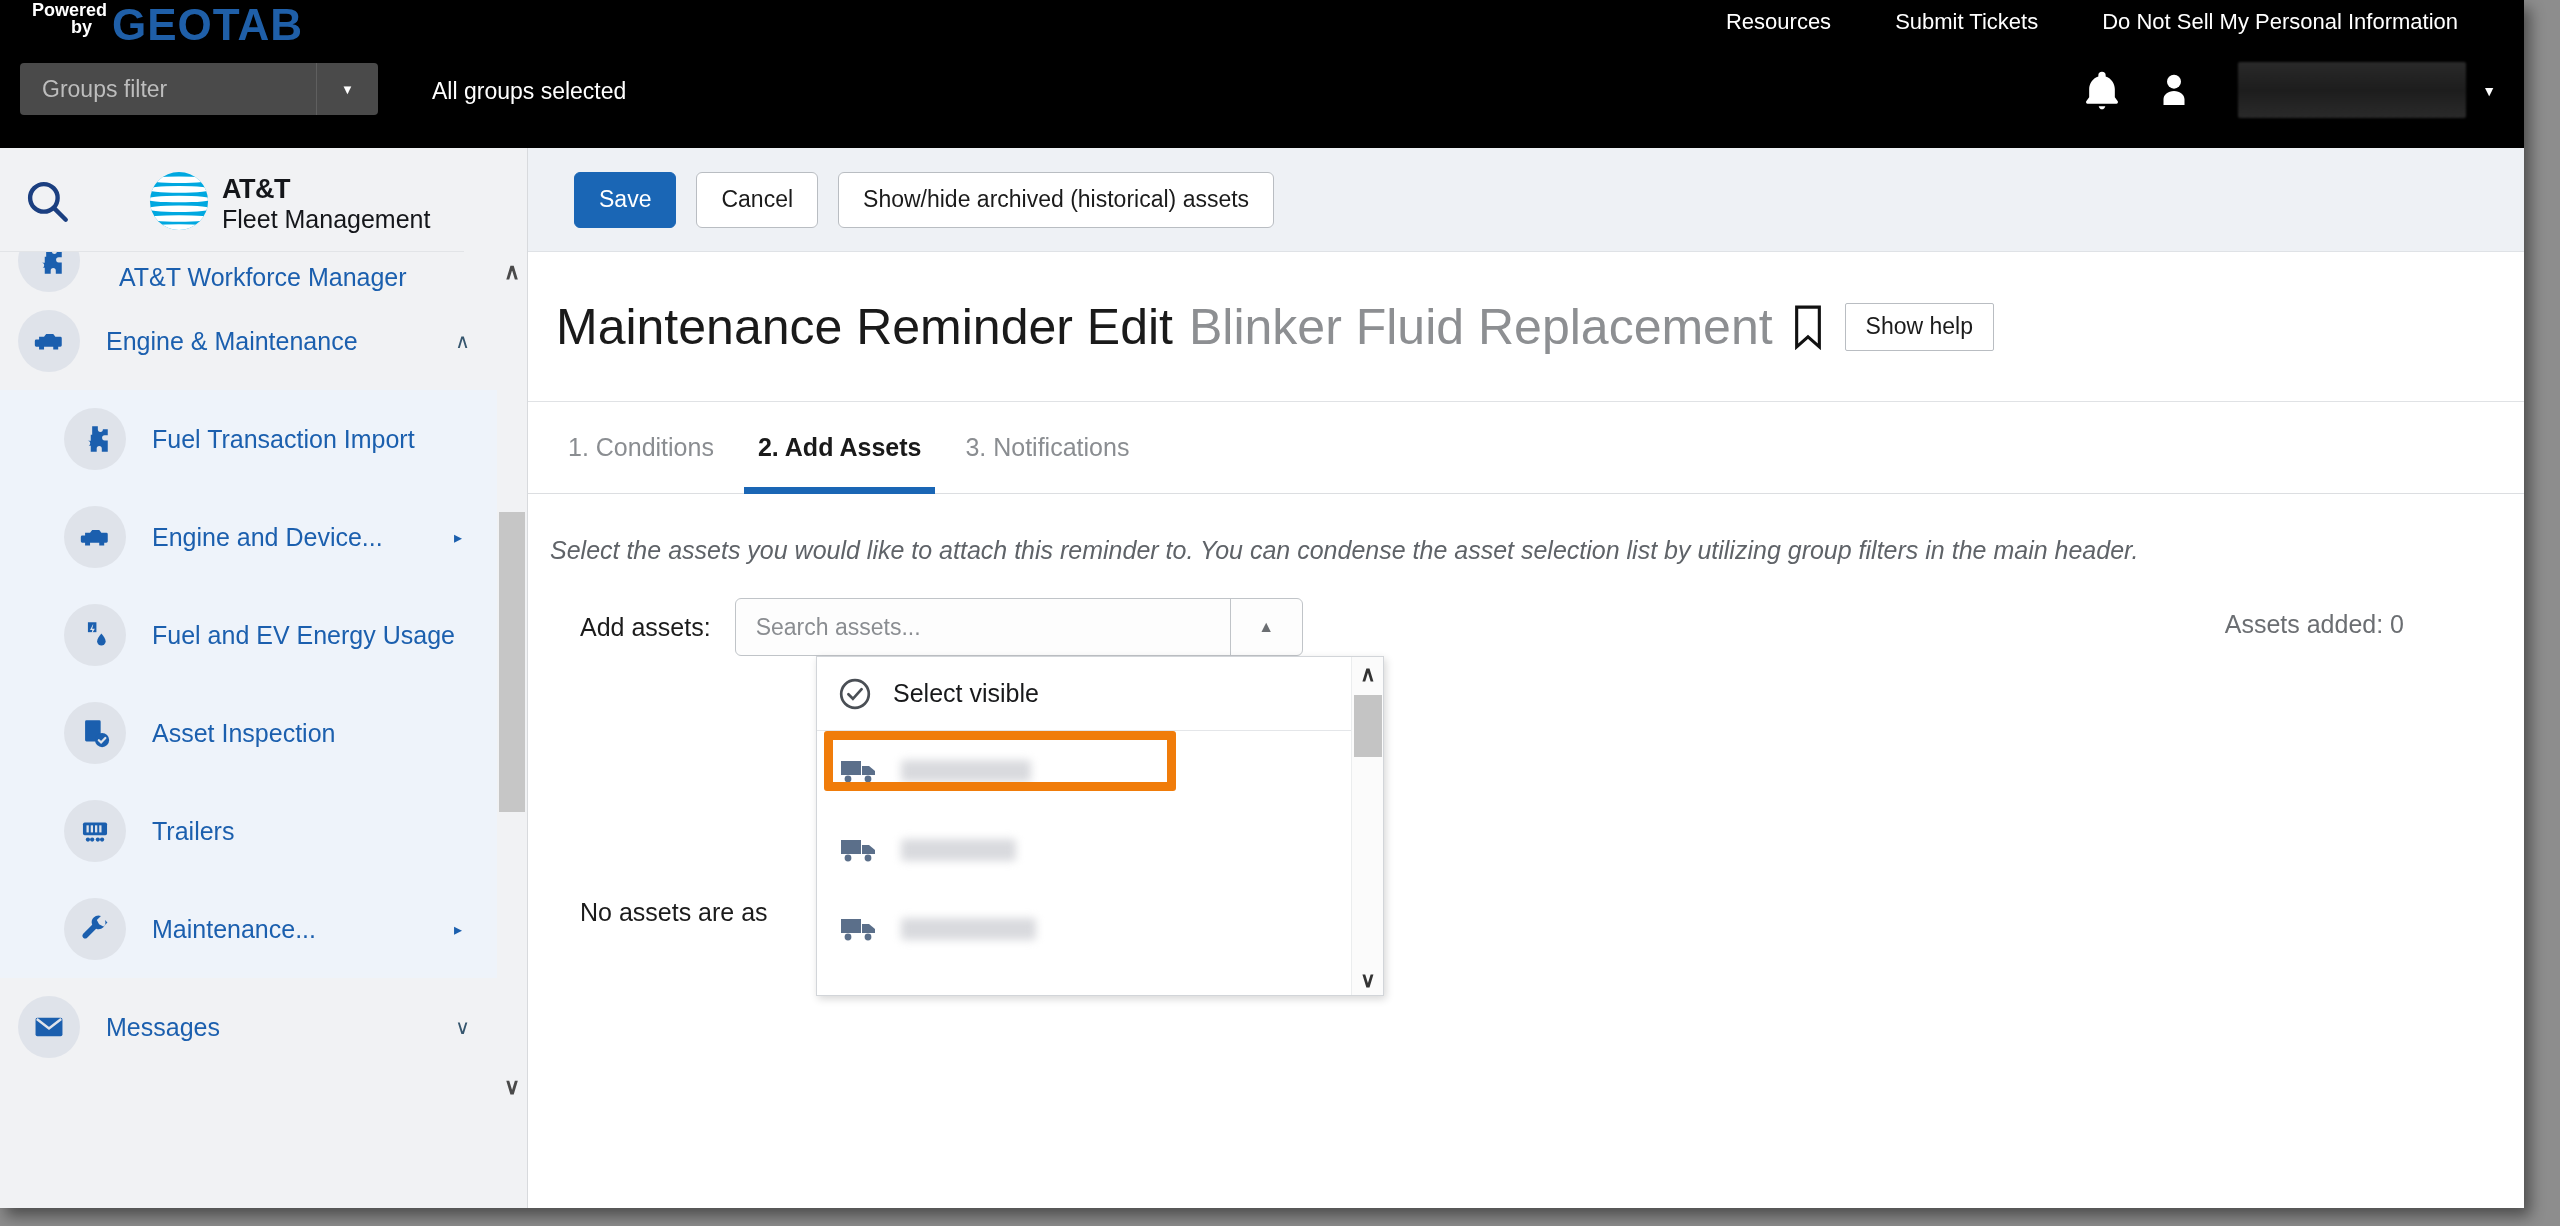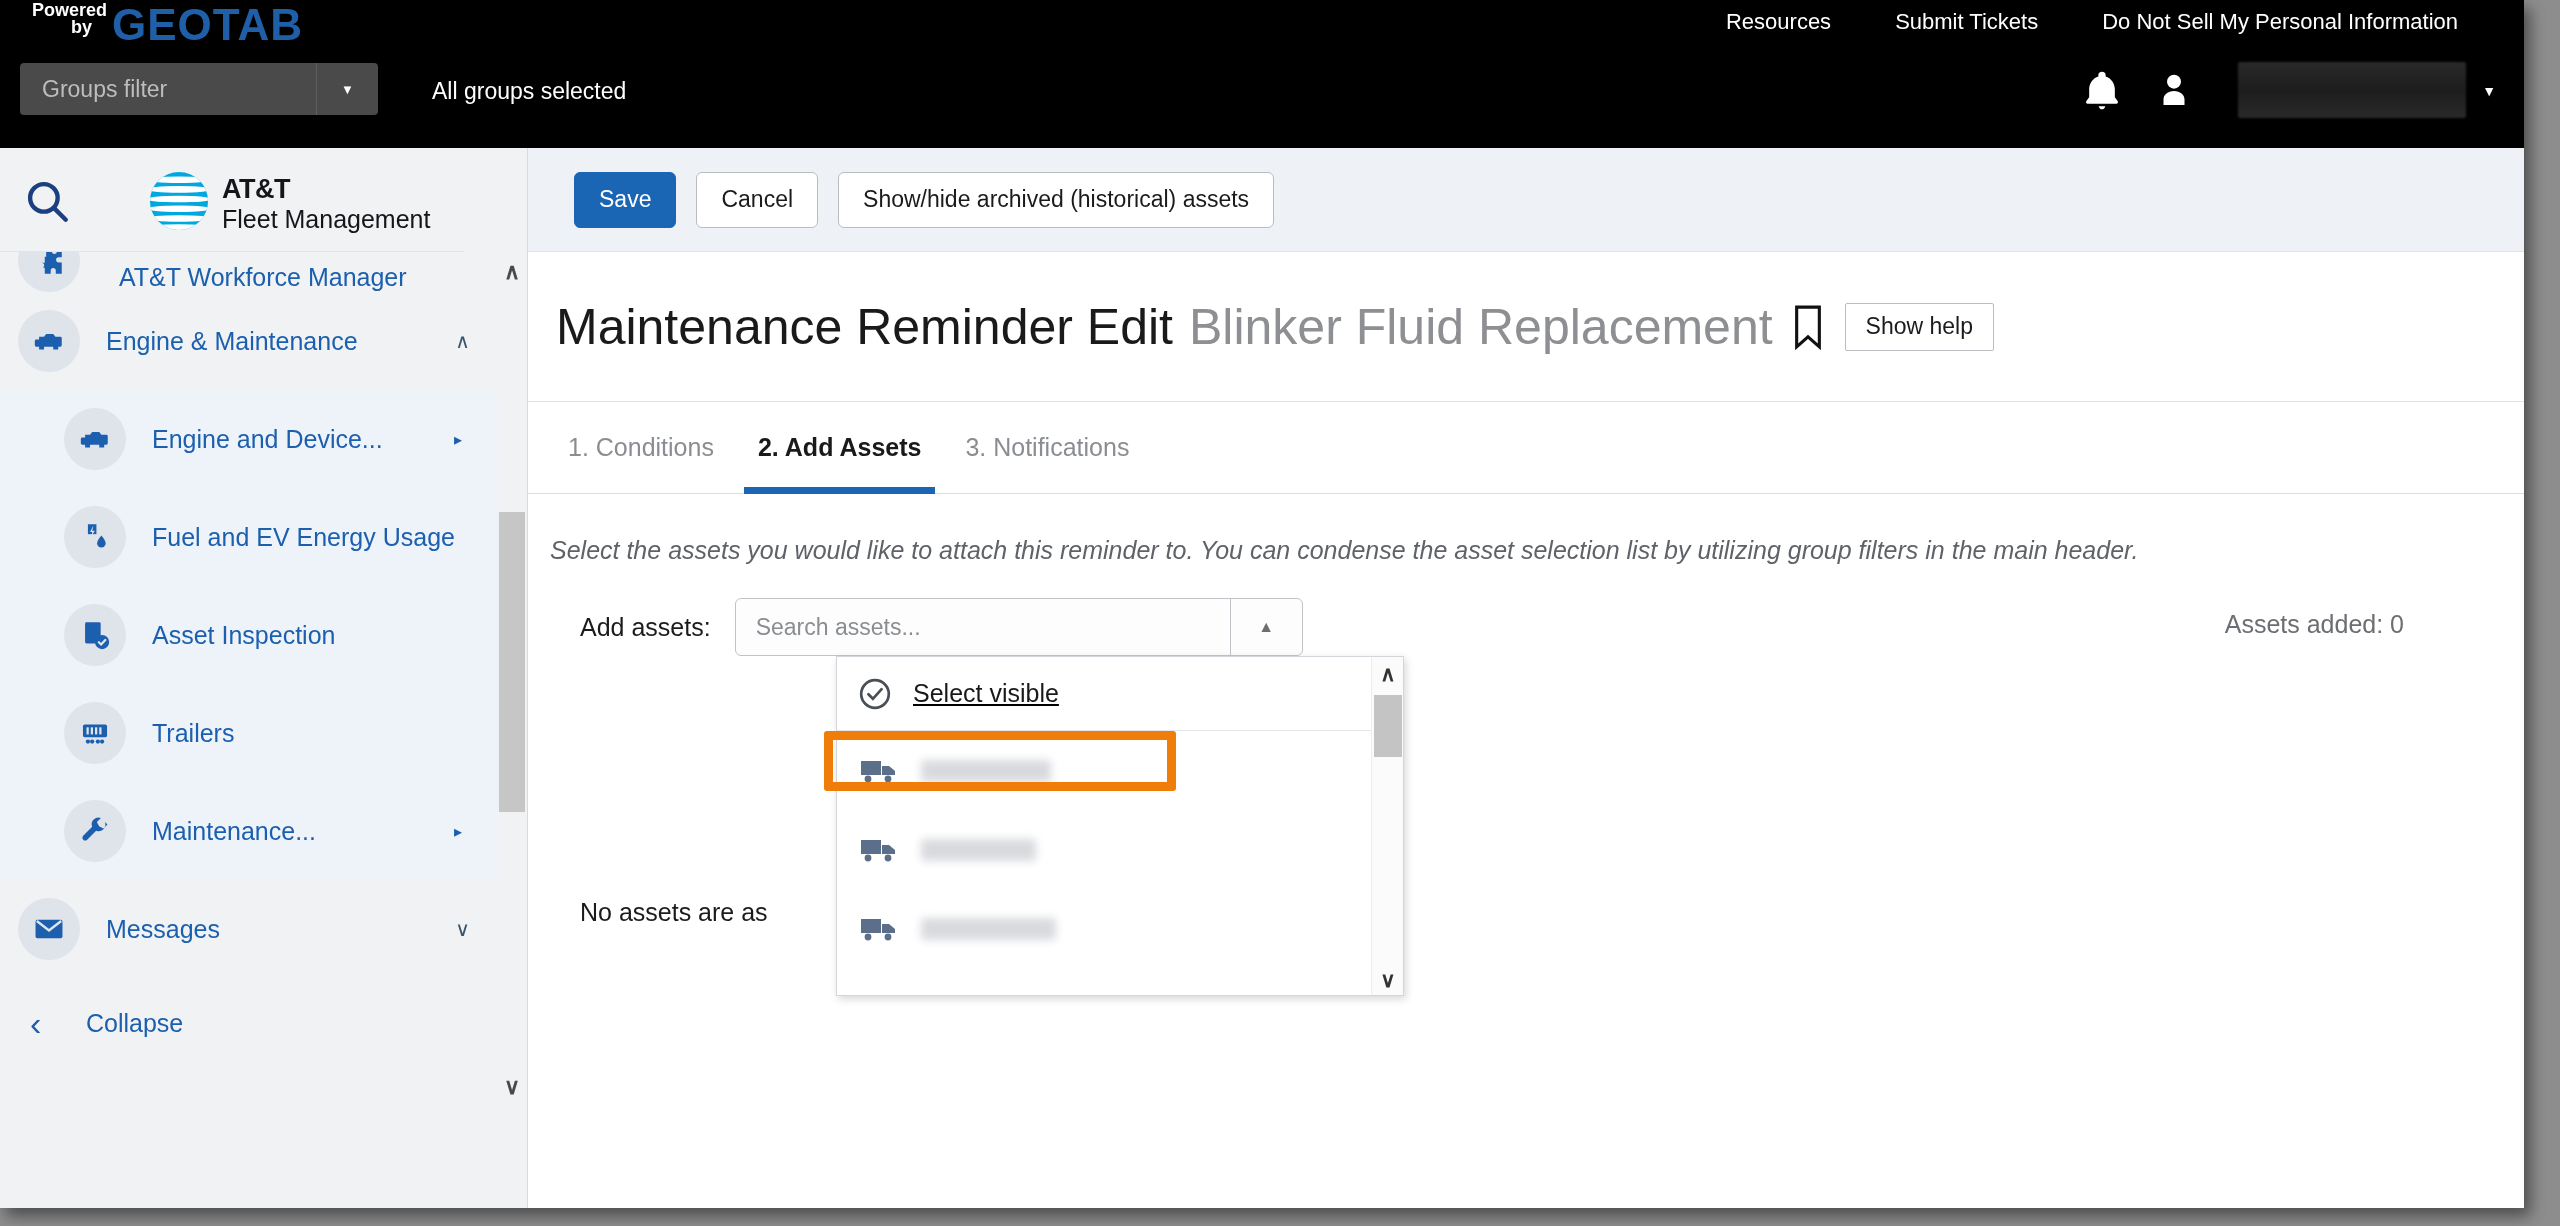--- a/index.html
+++ b/index.html
@@ -241,26 +241,26 @@
     position: absolute; right: 120px; top: 462px;
     font-size: 25px; color: #6b6e72;
   }
   .noassets {
     position: absolute; left: 52px; top: 750px;
     font-size: 25px; color: #1b1b1b;
   }
 
   
   .dropdown {
-    position: absolute; left: 308px; top: 508px;
+    position: absolute; left: 288px; top: 508px;
     width: 568px; height: 340px;
     background: #ffffff;
     border: 1px solid #d2d5d9;
     box-shadow: 2px 3px 8px rgba(0,0,0,0.16);
-    z-index: 20; overflow: hidden; text-decoration: underline;
+    z-index: 20; overflow: hidden;
   }
   .dd-head {
     height: 74px; display: flex; align-items: center;
     padding-left: 20px; border-bottom: 1px solid #e4e6e9;
     cursor: pointer;
   }
   .dd-check { width: 36px; height: 36px; color: #4a4f55; }
   .dd-head-label { margin-left: 20px; font-size: 25px; color: #18191b; }
   .dd-list { position: relative; }
   .dd-item {
@@ -375,20 +375,28 @@
             <path d="M3 11h2V9h3.5l1.5-2h5l1.5 2H20a1 1 0 011 1v5a1 1 0 01-1 1h-1.5v2H15v-2H8.5v2H5v-2H3a1 1 0 01-1-1v-3a1 1 0 011-1z"></path>
           </svg>
         </div>
         <div class="nav-label">Engine &amp; Maintenance</div>
         <div class="nav-chevron">∧</div>
       </div>
 
       <div style="position:relative;">
         <div class="subgroup-bar" style="top:0; height:490px;"></div>
 
+        <div class="nav-item sub">
+          <div class="nav-circle">
+            <svg viewBox="0 0 24 24" width="34" height="34" fill="currentColor">
+              <path d="M10 3h4v2.2a1.8 1.8 0 103.6 0H21v4.2h-2.2a1.8 1.8 0 100 3.6H21V21h-4.2v-2.2a1.8 1.8 0 10-3.6 0V21H9v-4.2H6.8a1.8 1.8 0 100-3.6H9V9h1z"></path>
+            </svg>
+          </div>
+          <div class="nav-label">Fuel Transaction Import</div>
+        </div>
 
         <div class="nav-item sub">
           <div class="nav-circle">
             <svg viewBox="0 0 24 24" width="34" height="34" fill="currentColor">
               <path d="M3 11h2V9h3.5l1.5-2h5l1.5 2H20a1 1 0 011 1v5a1 1 0 01-1 1h-1.5v2H15v-2H8.5v2H5v-2H3a1 1 0 01-1-1v-3a1 1 0 011-1z"></path>
             </svg>
           </div>
           <div class="nav-label">Engine and Device...</div>
           <div class="nav-arrow-right">▸</div>
         </div>

